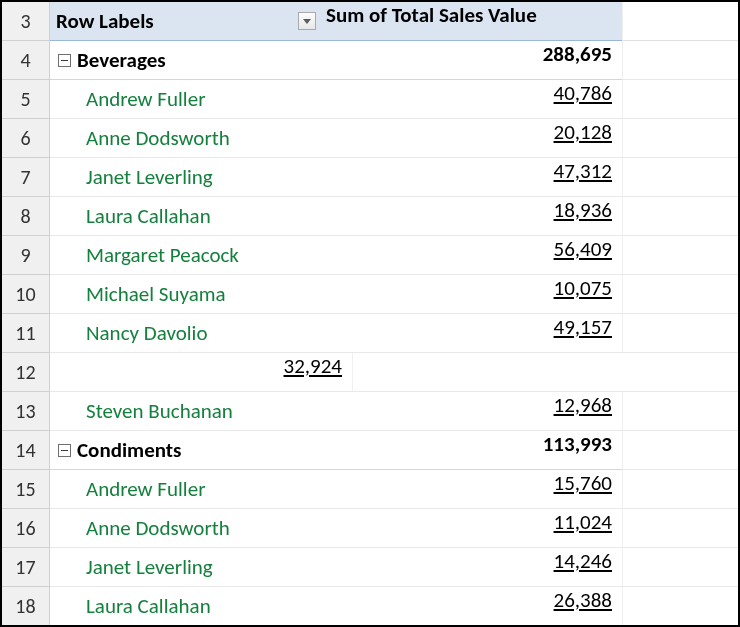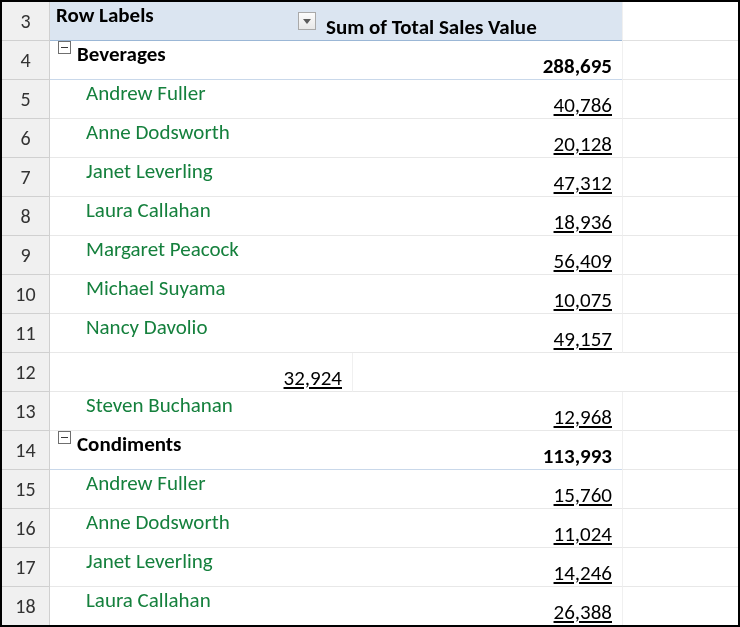--- a/index.html
+++ b/index.html
@@ -31,29 +31,29 @@
     display: flex;
     align-items: center;
     justify-content: center;
     color: #333;
     font-size: 20px;
   }
   .cell-a {
     width: 270px;
     border-bottom: 1px solid #e8e8e8;
     display: flex;
-    align-items: flex-start;
+    align-items: center;
     padding-left: 6px;
     position: relative;
   }
   .cell-b {
     width: 302px;
     border-bottom: 1px solid #e8e8e8;
     display: flex;
-    align-items: flex-end;
+    align-items: flex-start;
     justify-content: flex-end;
     padding-right: 10px;
   }
   .cell-c {
     flex: 1;
     border-bottom: 1px solid #e8e8e8;
     border-left: 1px solid #f0f0f0;
   }
   .header .cell-a, .header .cell-b {
     background: #dbe5f1;

